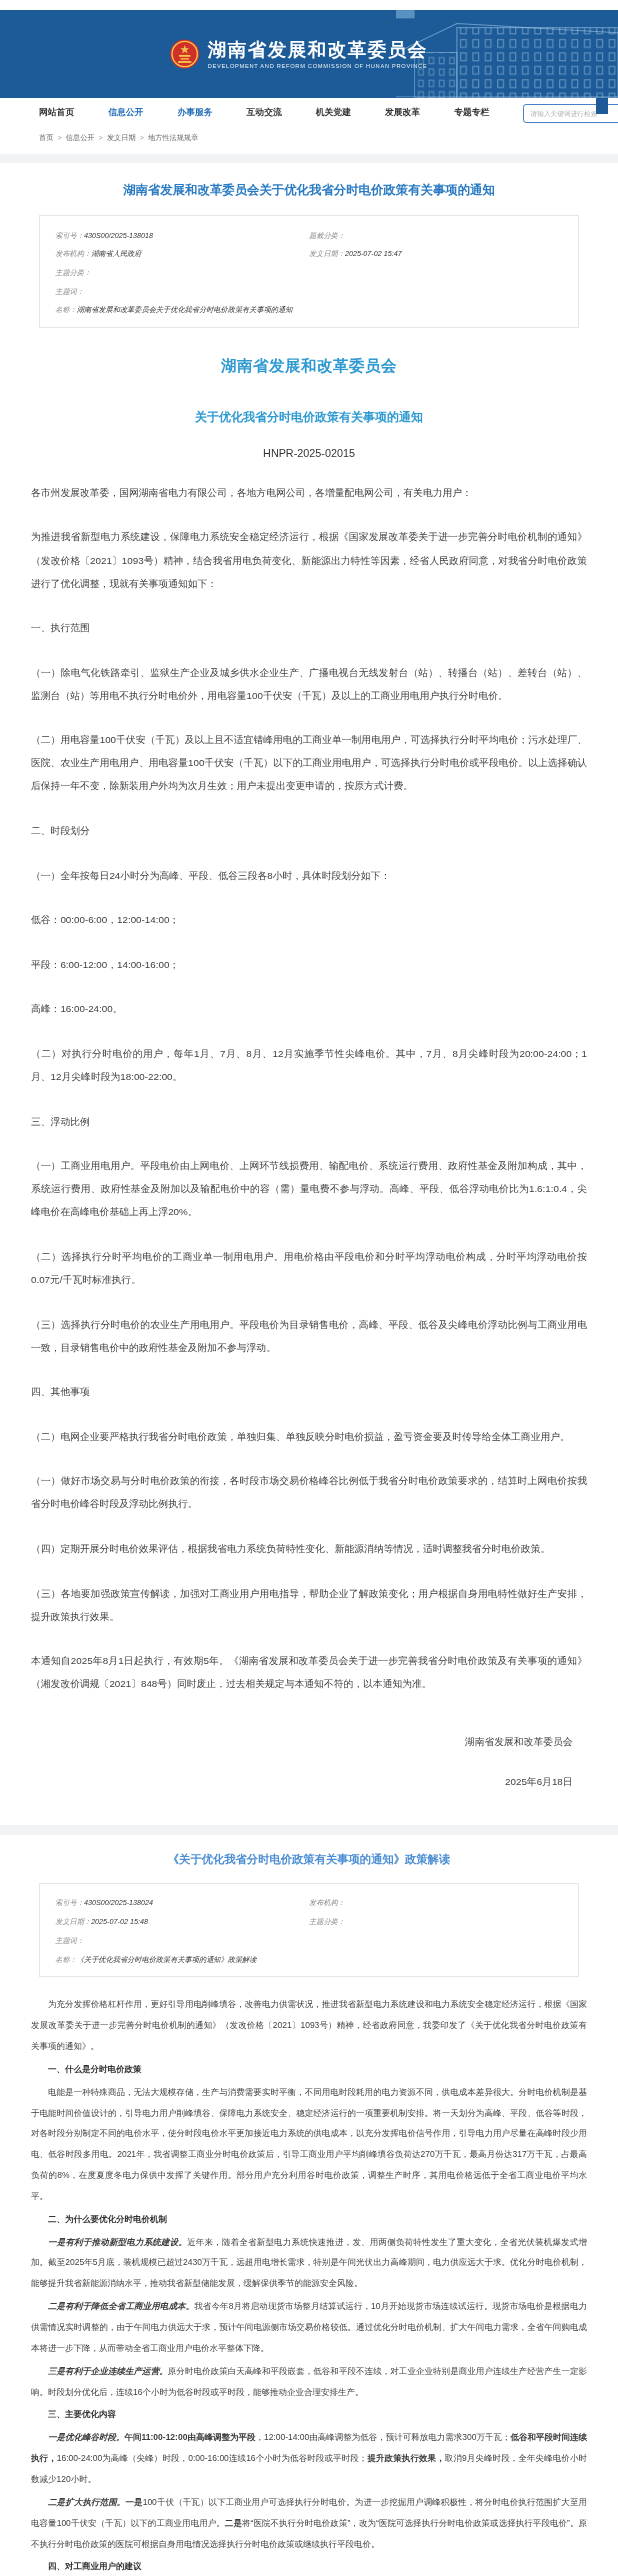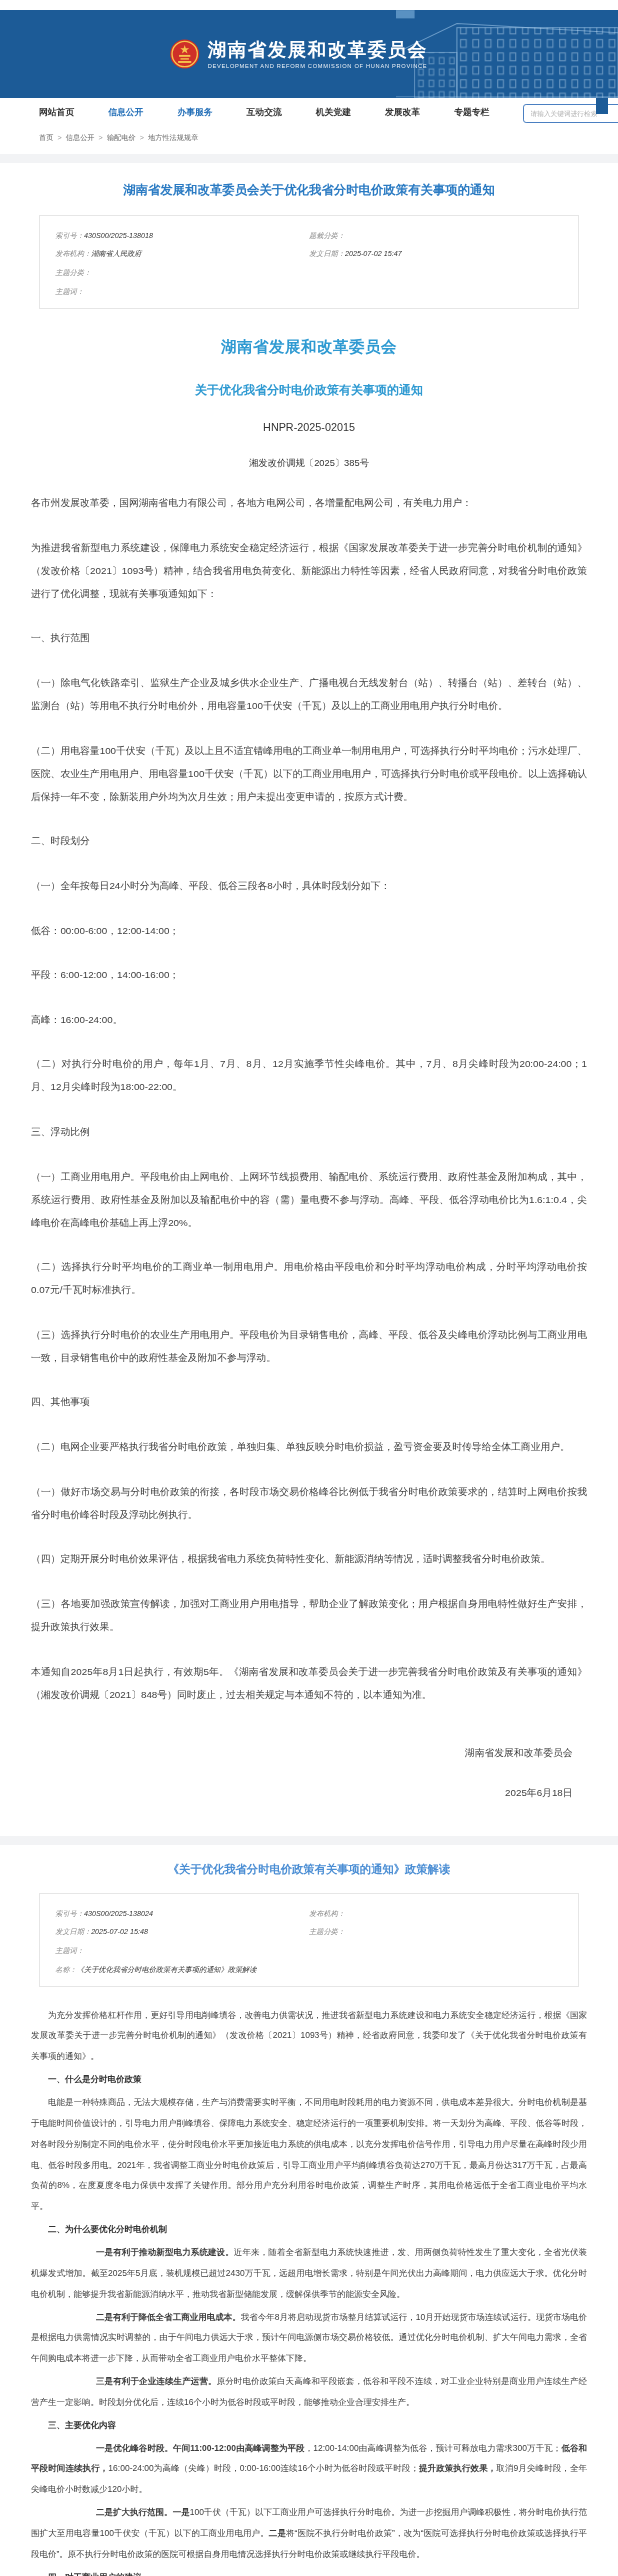--- a/index.html
+++ b/index.html
@@ -40,37 +40,37 @@
 
   .meta-box{border:0.5px solid #e6e6e6;padding:10.3px 15.5px 7.2px;margin:0 7.7px;}
   .meta-row{display:grid;grid-template-columns:1fr 1fr;padding:3.6px 0;font-size:7.2px;line-height:1.6;}
   .meta-cell{display:block;font-style:italic;}
   .meta-cell.full{grid-column:1 / -1;}
   .meta-label{color:#8a8a8a;}
   .meta-value{color:#333;}
 
   .doc-head{margin-top:28px;}
   .doc-org{margin:0;text-align:center;font-size:15.5px;font-weight:bold;color:#2f9ad2;letter-spacing:0.5px;}
-  .doc-title2{margin:24px 0 0;text-align:center;font-size:12px;font-weight:bold;color:#2f9ad2;}
+  .doc-title2{margin:32px 0 0;text-align:center;font-size:12px;font-weight:bold;color:#2f9ad2;}
   .doc-code{margin:21.6px 0 0;text-align:center;font-size:10.8px;color:#333;}
   .doc-number{margin:24px 0 0;text-align:center;font-size:9.3px;color:#333;}
 
   .doc-body{}
   .doc-body p{font-size:9.8px;line-height:2.35;color:#3d3d3d;text-align:justify;margin:21.6px 0;}
 
   .signature{margin-top:41px;text-align:right;padding-right:14.4px;font-size:9.8px;color:#3d3d3d;}
   .signature .sig-org{margin:0;}
   .signature .sig-date{margin:27px 0 0;}
 
   .jd-title{margin:3.1px 0 15.5px;text-align:center;font-size:11.3px;font-weight:bold;color:#4b8ed4;}
   .jd-body{margin-top:17.5px;}
   .jd-body p{font-size:8.5px;line-height:2.45;color:#3d3d3d;text-align:justify;text-indent:2em;margin:2.1px 0;}
   .jd-body .h{font-weight:bold;color:#333;}
   .jd-body .b{font-weight:bold;}
-  .jd-body .bi{font-weight:bold;margin-left:48px;}
+  .jd-body .bi{font-weight:bold;font-style:italic;}
 </style>
 </head>
 <body>
 
 <div class="page">
 
   <div class="topstrip"></div>
 
   <header class="banner">
     <svg class="banner-art" viewBox="0 0 430 170" aria-hidden="true">
@@ -114,49 +114,51 @@
         <a class="nav-item">机关党建</a>
         <a class="nav-item">发展改革</a>
         <a class="nav-item">专题专栏</a>
       </div>
     <div class="search-wrap">
       <input class="search-input" type="text" placeholder="请输入关键词进行检索" style="">
       
     </div>
   </nav>
 
-  <div class="breadcrumb-bar"><a>首页</a><span class="crumb-sep">&gt;</span><a>信息公开</a><span class="crumb-sep">&gt;</span><a>输配电价</a><span class="crumb-sep">&gt;</span><a>地方性法规规章</a></div>
+  <div class="breadcrumb-bar"><a>首页</a><span class="crumb-sep">&gt;</span><a>信息公开</a><span class="crumb-sep">&gt;</span><a>发文日期</a><span class="crumb-sep">&gt;</span><a>地方性法规规章</a></div>
 
   <div class="gray-gap"></div>
 
   <main class="card">
     <h1 class="page-title">湖南省发展和改革委员会关于优化我省分时电价政策有关事项的通知</h1>
 
     <div class="meta-box">
         <div class="meta-row">
           <span class="meta-cell"><span class="meta-label">索引号：</span><span class="meta-value">430S00/2025-138018</span></span>
           <span class="meta-cell"><span class="meta-label">题裁分类：</span><span class="meta-value"></span></span>
         </div>
         <div class="meta-row">
           <span class="meta-cell"><span class="meta-label">发布机构：</span><span class="meta-value">湖南省人民政府</span></span>
           <span class="meta-cell"><span class="meta-label">发文日期：</span><span class="meta-value">2025-07-02 15:47</span></span>
         </div>
         <div class="meta-row">
           <span class="meta-cell full"><span class="meta-label">主题分类：</span><span class="meta-value"></span></span>
         </div>
         <div class="meta-row">
           <span class="meta-cell full"><span class="meta-label">主题词：</span><span class="meta-value"></span></span>
+        </div>
+        <div class="meta-row">
+          <span class="meta-cell full"><span class="meta-label">名称：</span><span class="meta-value">湖南省发展和改革委员会关于优化我省分时电价政策有关事项的通知</span></span>
         </div>
       </div>
 
     <div class="doc-head">
       <h2 class="doc-org">湖南省发展和改革委员会</h2>
       <h3 class="doc-title2">关于优化我省分时电价政策有关事项的通知</h3>
       <div class="doc-code">HNPR-2025-02015</div>
-      <div class="doc-number">湘发改价调规〔2025〕385号</div>
     </div>
 
     <div class="doc-body">
         <p>各市州发展改革委，国网湖南省电力有限公司，各地方电网公司，各增量配电网公司，有关电力用户：</p>
         <p>为推进我省新型电力系统建设，保障电力系统安全稳定经济运行，根据《国家发展改革委关于进一步完善分时电价机制的通知》（发改价格〔2021〕1093号）精神，结合我省用电负荷变化、新能源出力特性等因素，经省人民政府同意，对我省分时电价政策进行了优化调整，现就有关事项通知如下：</p>
         <p>一、执行范围</p>
         <p>（一）除电气化铁路牵引、监狱生产企业及城乡供水企业生产、广播电视台无线发射台（站）、转播台（站）、差转台（站）、监测台（站）等用电不执行分时电价外，用电容量100千伏安（千瓦）及以上的工商业用电用户执行分时电价。</p>
         <p>（二）用电容量100千伏安（千瓦）及以上且不适宜错峰用电的工商业单一制用电用户，可选择执行分时平均电价；污水处理厂、医院、农业生产用电用户、用电容量100千伏安（千瓦）以下的工商业用电用户，可选择执行分时电价或平段电价。以上选择确认后保持一年不变，除新装用户外均为次月生效；用户未提出变更申请的，按原方式计费。</p>
         <p>二、时段划分</p>
         <p>（一）全年按每日24小时分为高峰、平段、低谷三段各8小时，具体时段划分如下：</p>

